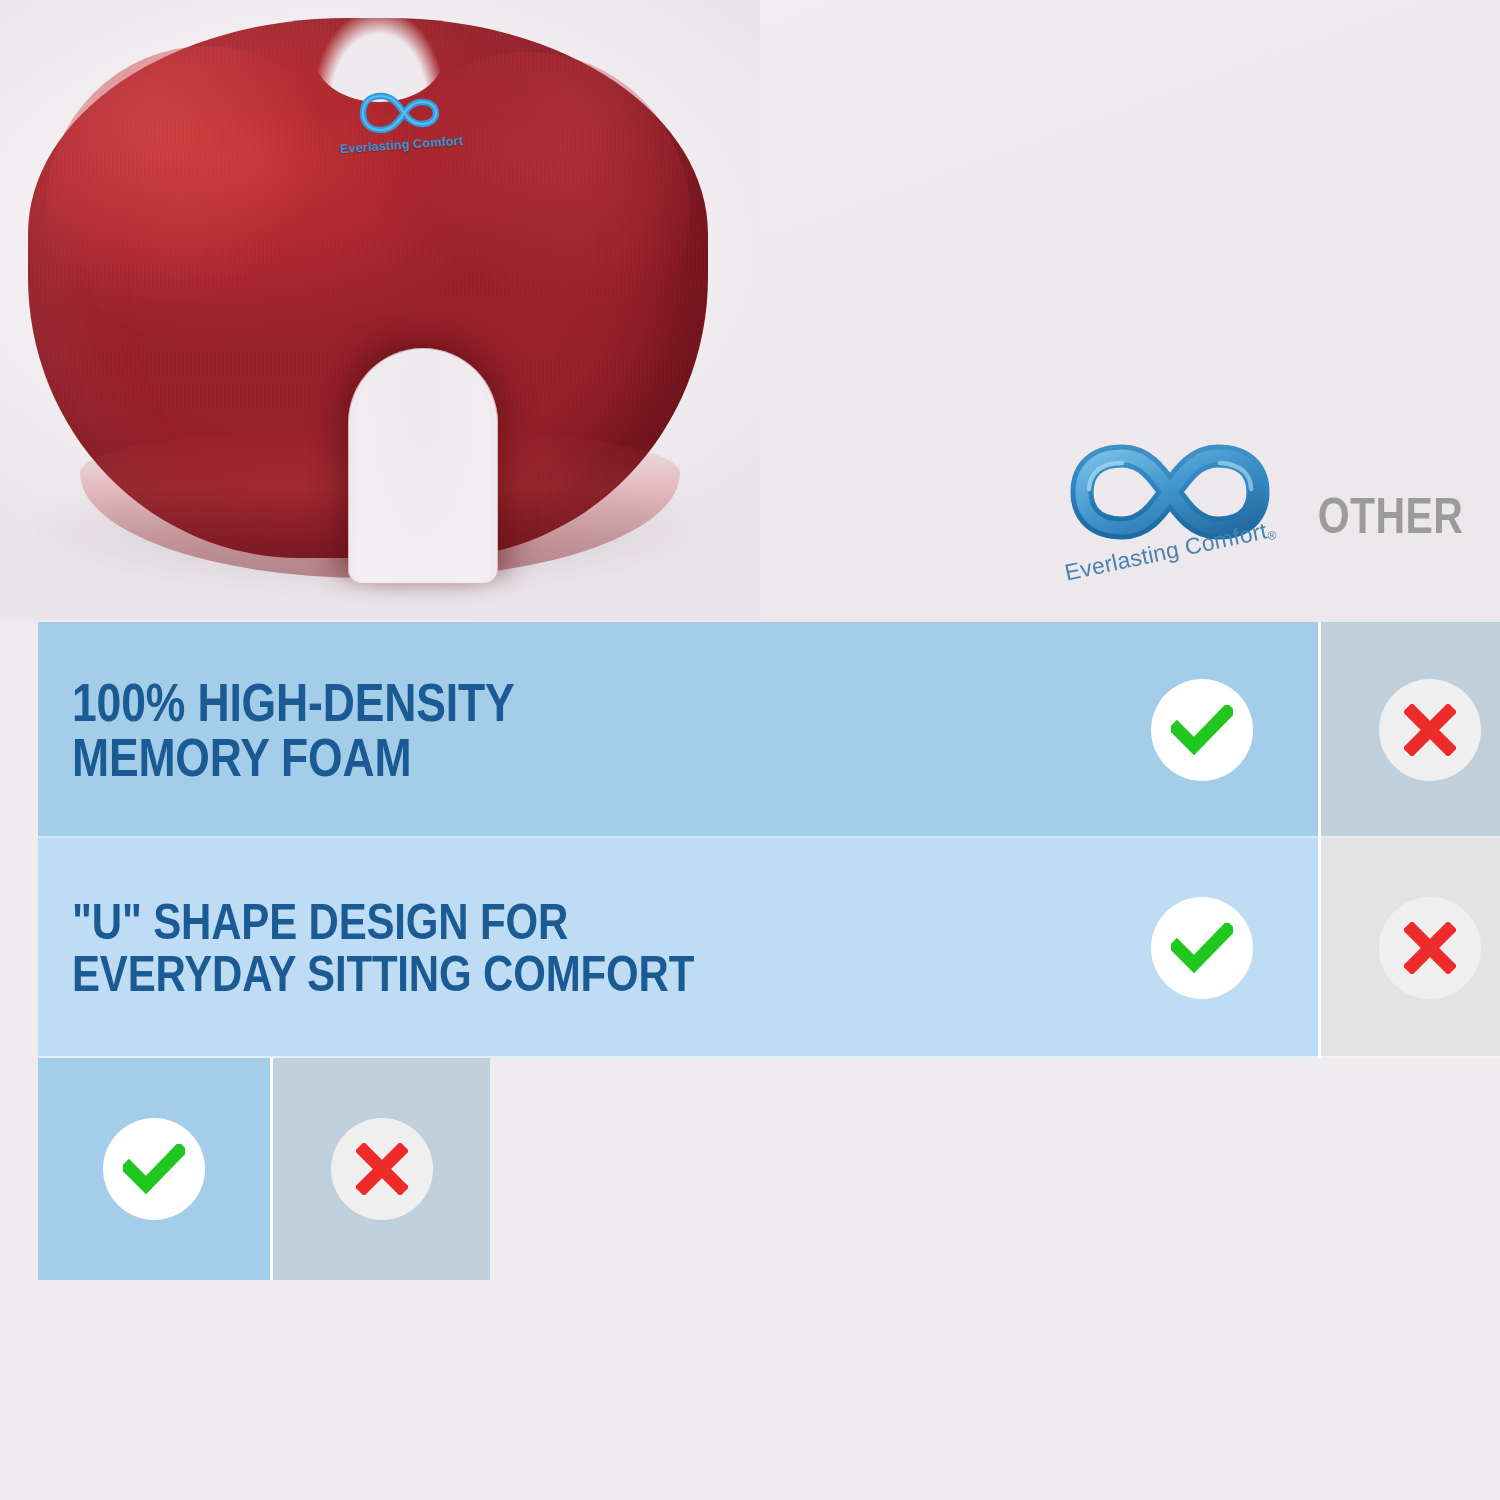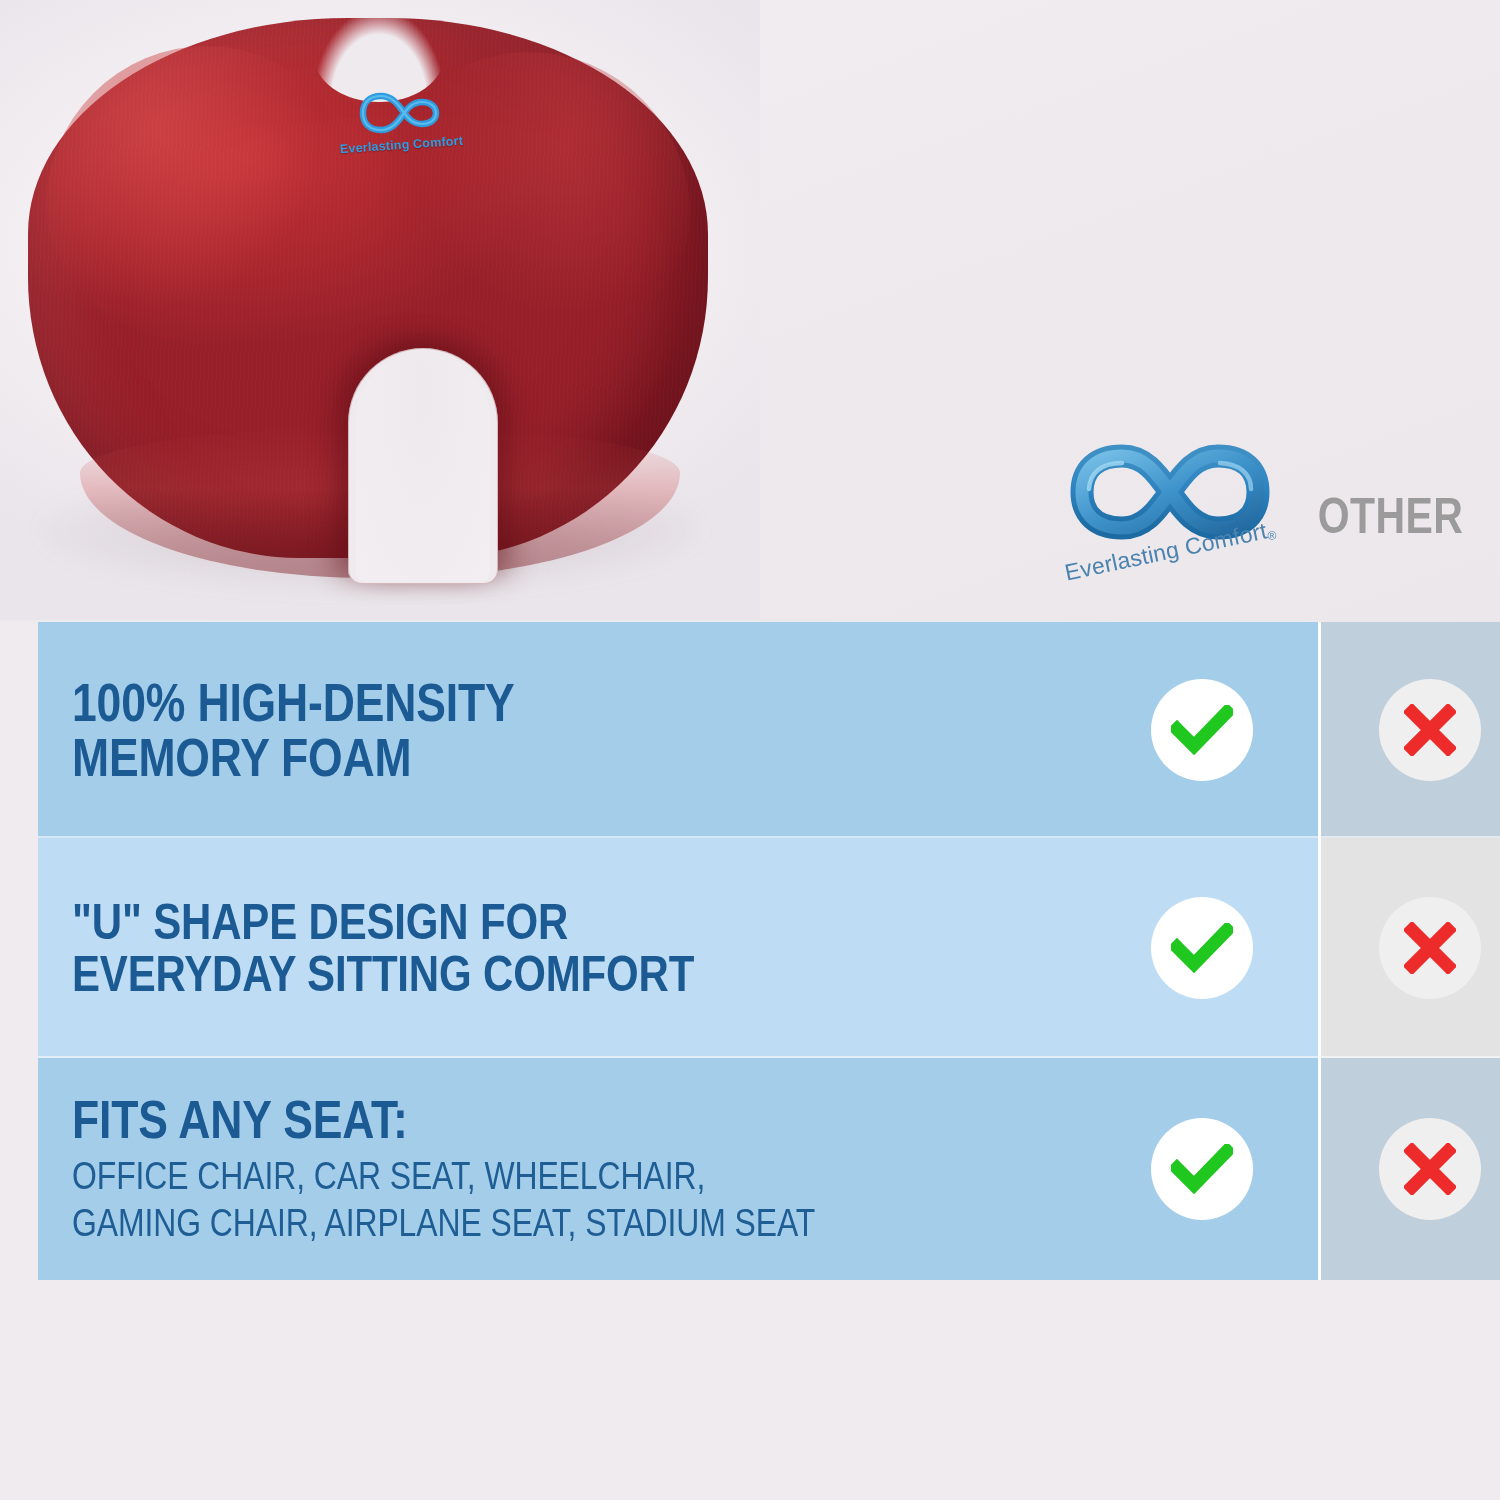--- a/index.html
+++ b/index.html
@@ -435,27 +435,20 @@
       <div class="cell-other">
         <div class="badge no">
           <svg width="52" height="52" viewBox="0 0 52 52" aria-hidden="true">
             <path d="M8 8 L44 44 M44 8 L8 44" fill="none" stroke="#ee2b2b" stroke-width="13" stroke-linecap="square"></path>
           </svg>
         </div>
       </div>
     </div>
 
     <div class="row r2 dark">
-      <div class="cell-feature">
-        <div class="feat-title">FITS ANY SEAT:</div>
-        <div class="feat-sub">
-          <div>OFFICE CHAIR, CAR SEAT, WHEELCHAIR,</div>
-          <div>GAMING CHAIR, AIRPLANE SEAT, STADIUM SEAT</div>
-        </div>
-      </div>
       <div class="cell-brand">
         <div class="badge yes">
           <svg width="62" height="50" viewBox="0 0 62 50" aria-hidden="true">
             <path d="M6 24 L23 41 L56 7" fill="none" stroke="#1fc71f" stroke-width="13" stroke-linecap="square" stroke-linejoin="miter"></path>
           </svg>
         </div>
       </div>
       <div class="cell-other">
         <div class="badge no">
           <svg width="52" height="52" viewBox="0 0 52 52" aria-hidden="true">

